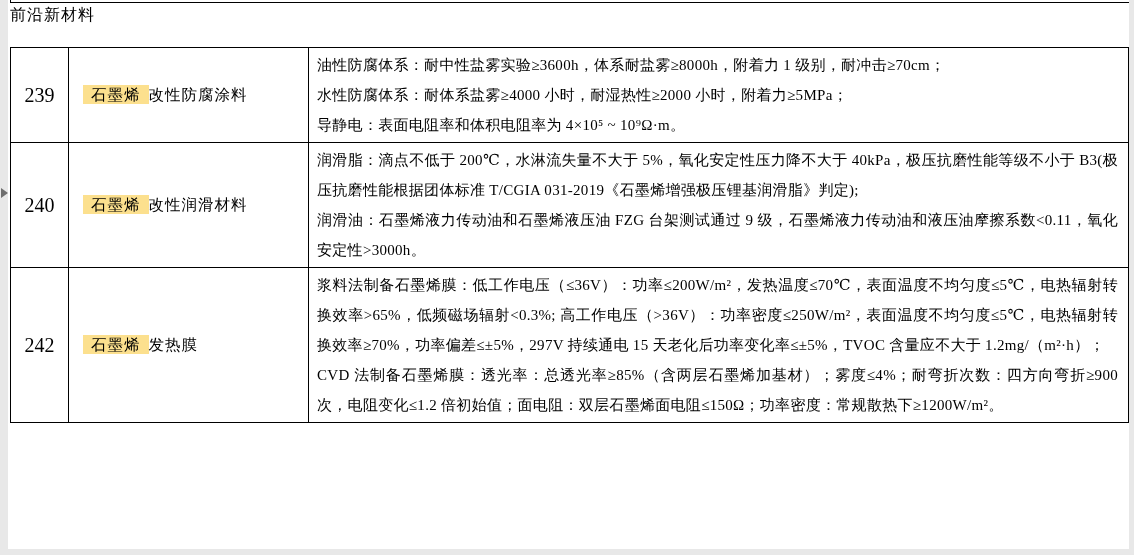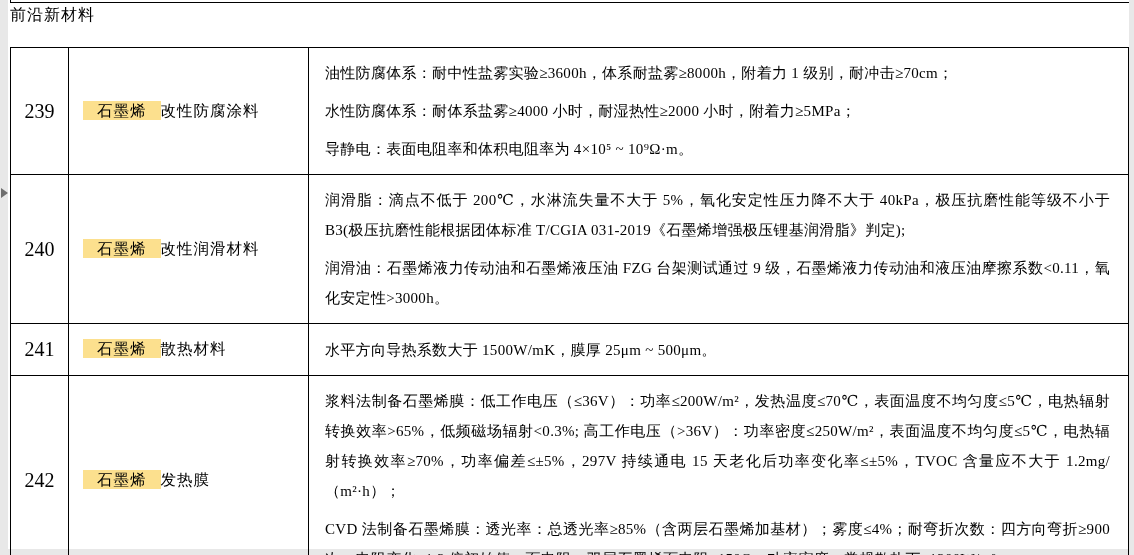--- a/index.html
+++ b/index.html
@@ -31,27 +31,27 @@
   table.materials{
     position:absolute;left:10px;top:47px;width:1119px;
     border-collapse:collapse;table-layout:fixed;
   }
   table.materials td{
     border:1px solid #000;vertical-align:middle;
   }
   td.col-no{width:55px;text-align:center;font-size:20px;}
   td.col-name{width:219px;padding:0 6px 0 14px;font-size:15.5px;letter-spacing:1px;}
   td.col-spec{padding:2px 10px 2px 8px;font-size:15px;line-height:30px;text-align:justify;letter-spacing:0.3px;}
-  td.col-spec p{margin:8px;}
+  td.col-spec p{margin:0;}
   tbody tr:nth-child(1){height:88px;}
   tbody tr:nth-child(2){height:122px;}
   tbody tr:nth-child(3){height:52px;}
   tbody tr:nth-child(4){height:194px;}
   tbody tr:nth-child(5){height:36px;}
-  .hl{padding:1px 14px;text-align:right;}
+  .hl{padding:1px 8px;text-align:right;}
 </style>
 </head>
 <body>
 
 <div class="margin-strip left"></div>
 <div class="margin-strip right"></div>
 <div class="margin-strip bottom"></div>
 
 <div class="top-rule"></div>
 <div class="top-tick"></div>
@@ -74,27 +74,20 @@
 
   <tr class="mat-row">
     <td class="col-no">240</td>
     <td class="col-name"><span class="hl" style="background: rgb(252, 224, 142);">石墨烯</span><span class="name-rest">改性润滑材料</span></td>
     <td class="col-spec">
           <p>润滑脂：滴点不低于 200℃，水淋流失量不大于 5%，氧化安定性压力降不大于 40kPa，极压抗磨性能等级不小于 B3(极压抗磨性能根据团体标准 T/CGIA 031-2019《石墨烯增强极压锂基润滑脂》判定);</p>
           <p>润滑油：石墨烯液力传动油和石墨烯液压油 FZG 台架测试通过 9 级，石墨烯液力传动油和液压油摩擦系数&lt;0.11，氧化安定性&gt;3000h。</p>
         </td>
   </tr>
 
-  <tr class="mat-row">
-    <td class="col-no">241</td>
-    <td class="col-name"><span class="hl" style="background: rgb(252, 224, 142);">石墨烯</span><span class="name-rest">散热材料</span></td>
-    <td class="col-spec">
-          <p>水平方向导热系数大于 1500W/mK，膜厚 25μm ~ 500μm。</p>
-        </td>
-  </tr>
 
   <tr class="mat-row">
     <td class="col-no">242</td>
     <td class="col-name"><span class="hl" style="background: rgb(252, 224, 142);">石墨烯</span><span class="name-rest">发热膜</span></td>
     <td class="col-spec">
           <p>浆料法制备石墨烯膜：低工作电压（≤36V）：功率≤200W/m²，发热温度≤70℃，表面温度不均匀度≤5℃，电热辐射转换效率&gt;65%，低频磁场辐射&lt;0.3%; 高工作电压（&gt;36V）：功率密度≤250W/m²，表面温度不均匀度≤5℃，电热辐射转换效率≥70%，功率偏差≤±5%，297V 持续通电 15 天老化后功率变化率≤±5%，TVOC 含量应不大于 1.2mg/（m²·h）；</p>
           <p>CVD 法制备石墨烯膜：透光率：总透光率≥85%（含两层石墨烯加基材）；雾度≤4%；耐弯折次数：四方向弯折≥900 次，电阻变化≤1.2 倍初始值；面电阻：双层石墨烯面电阻≤150Ω；功率密度：常规散热下≥1200W/m²。</p>
         </td>
   </tr>
 

